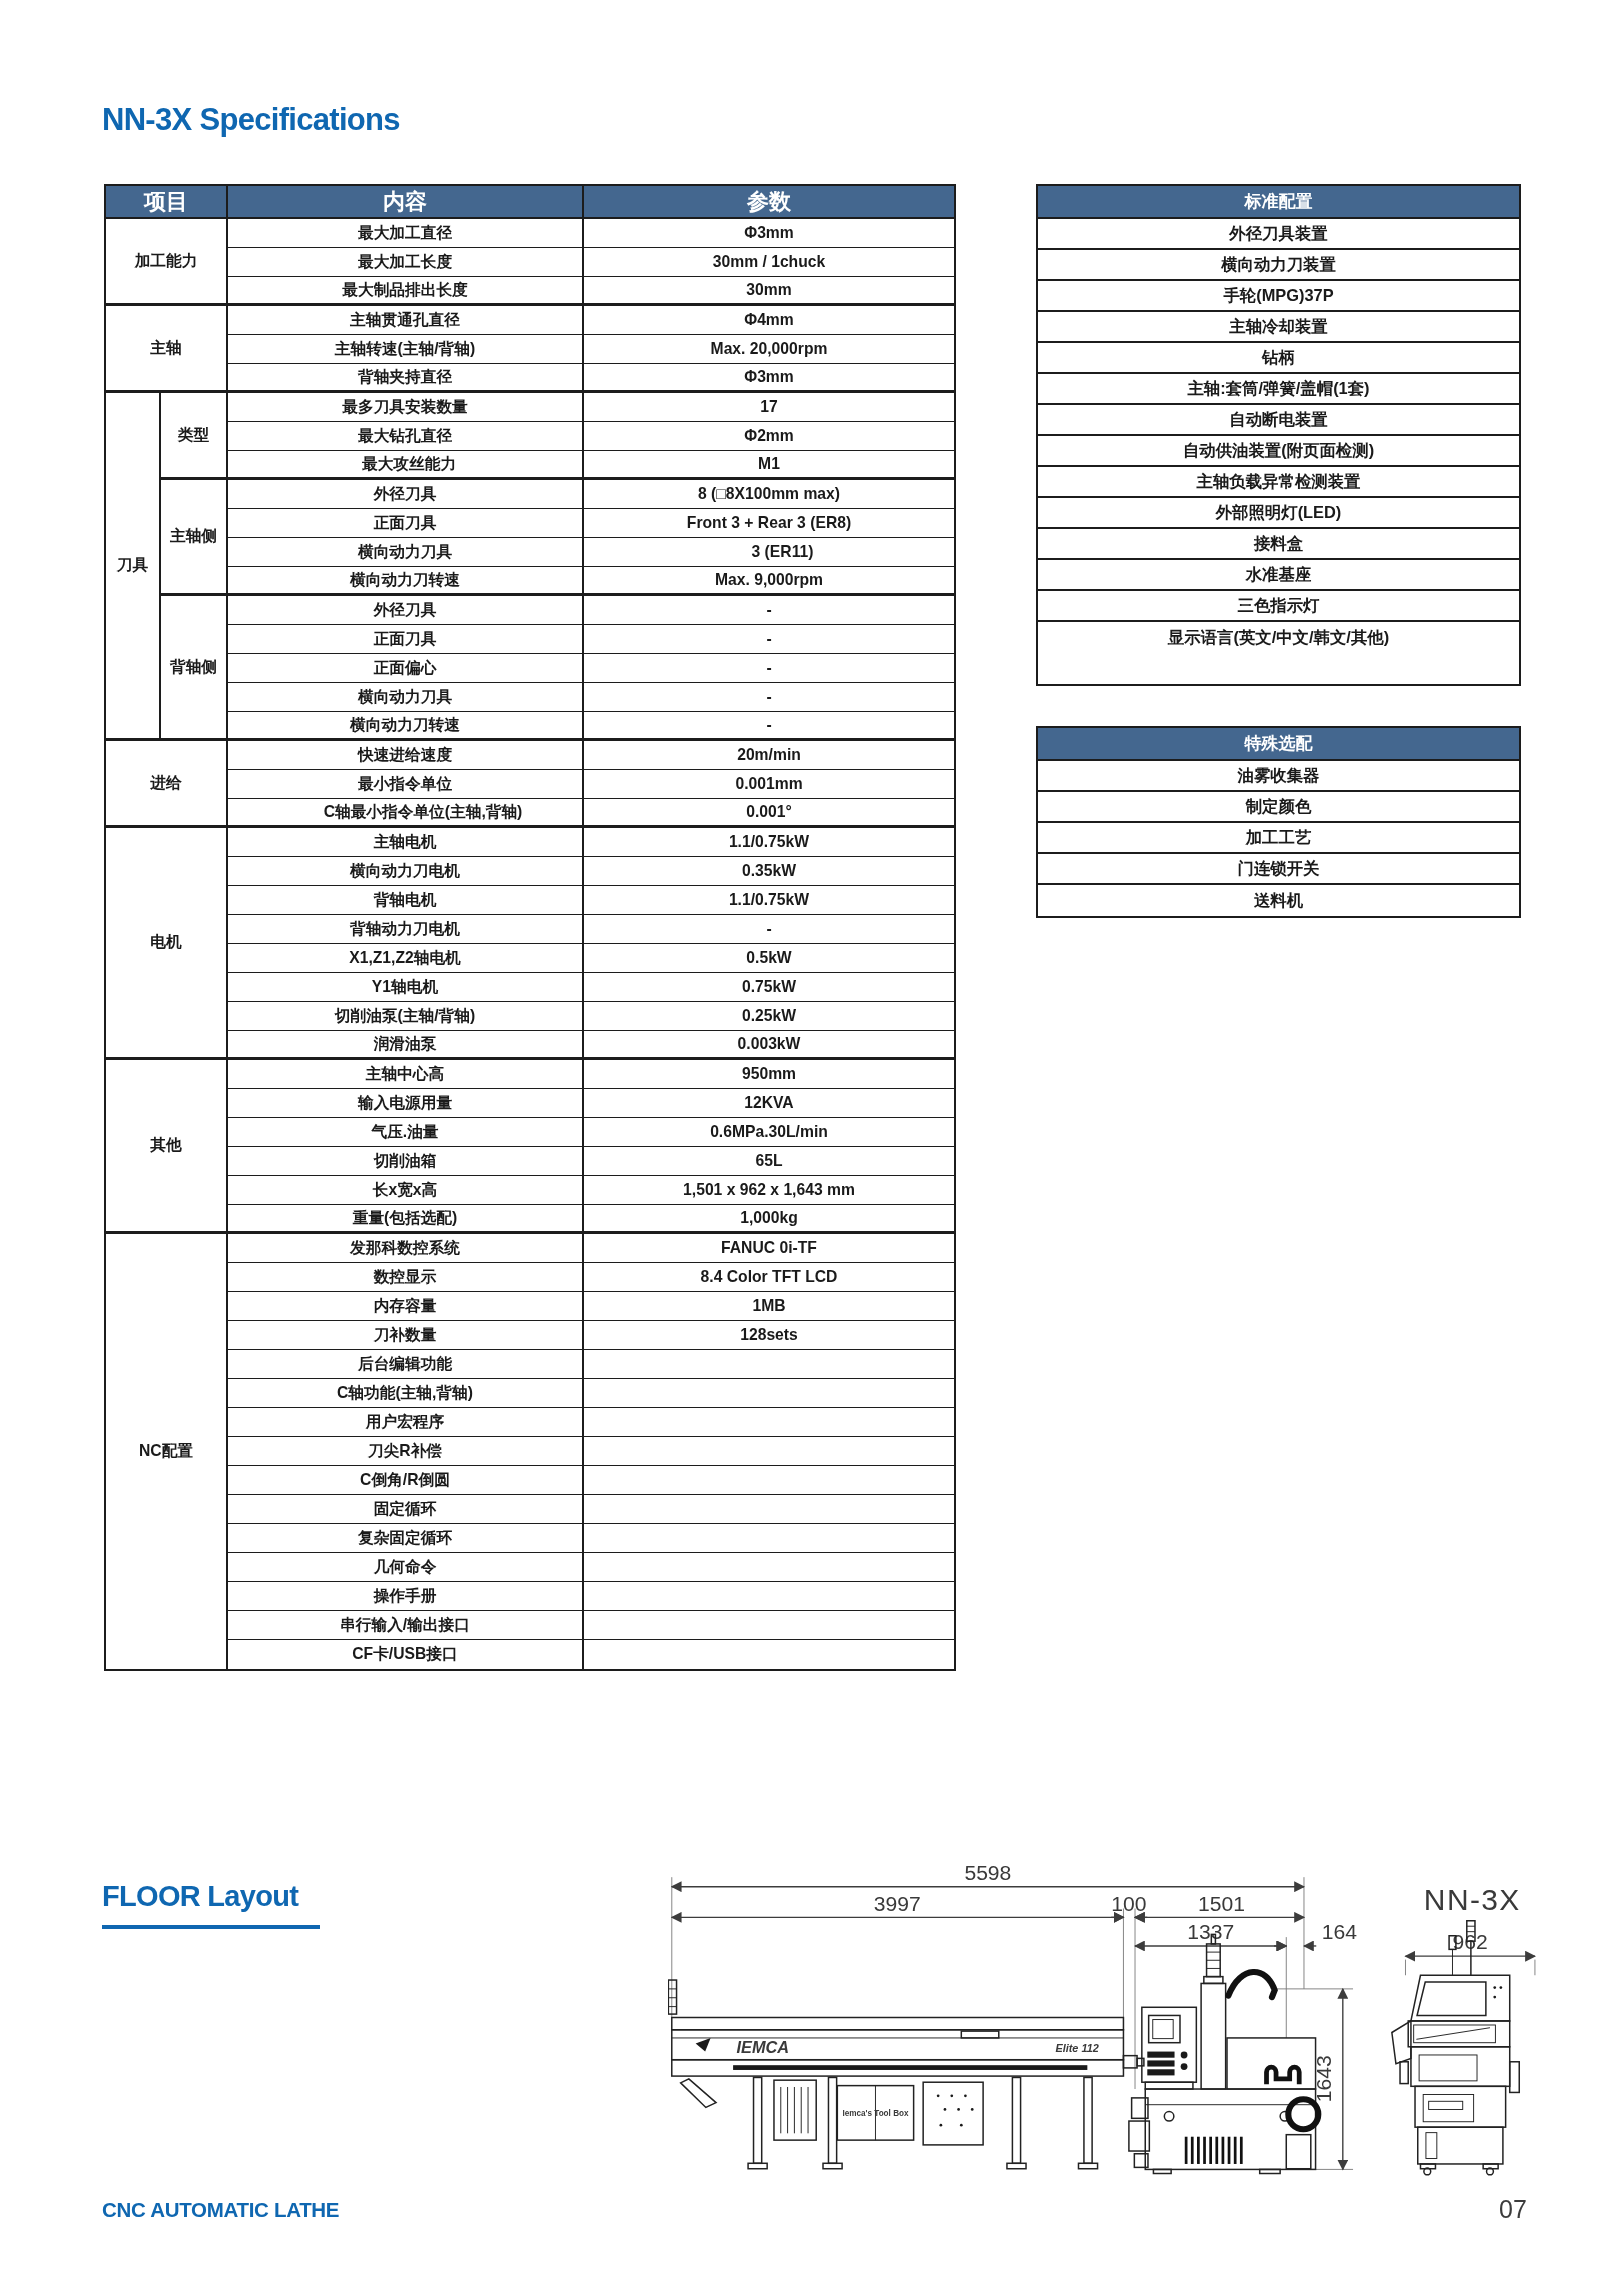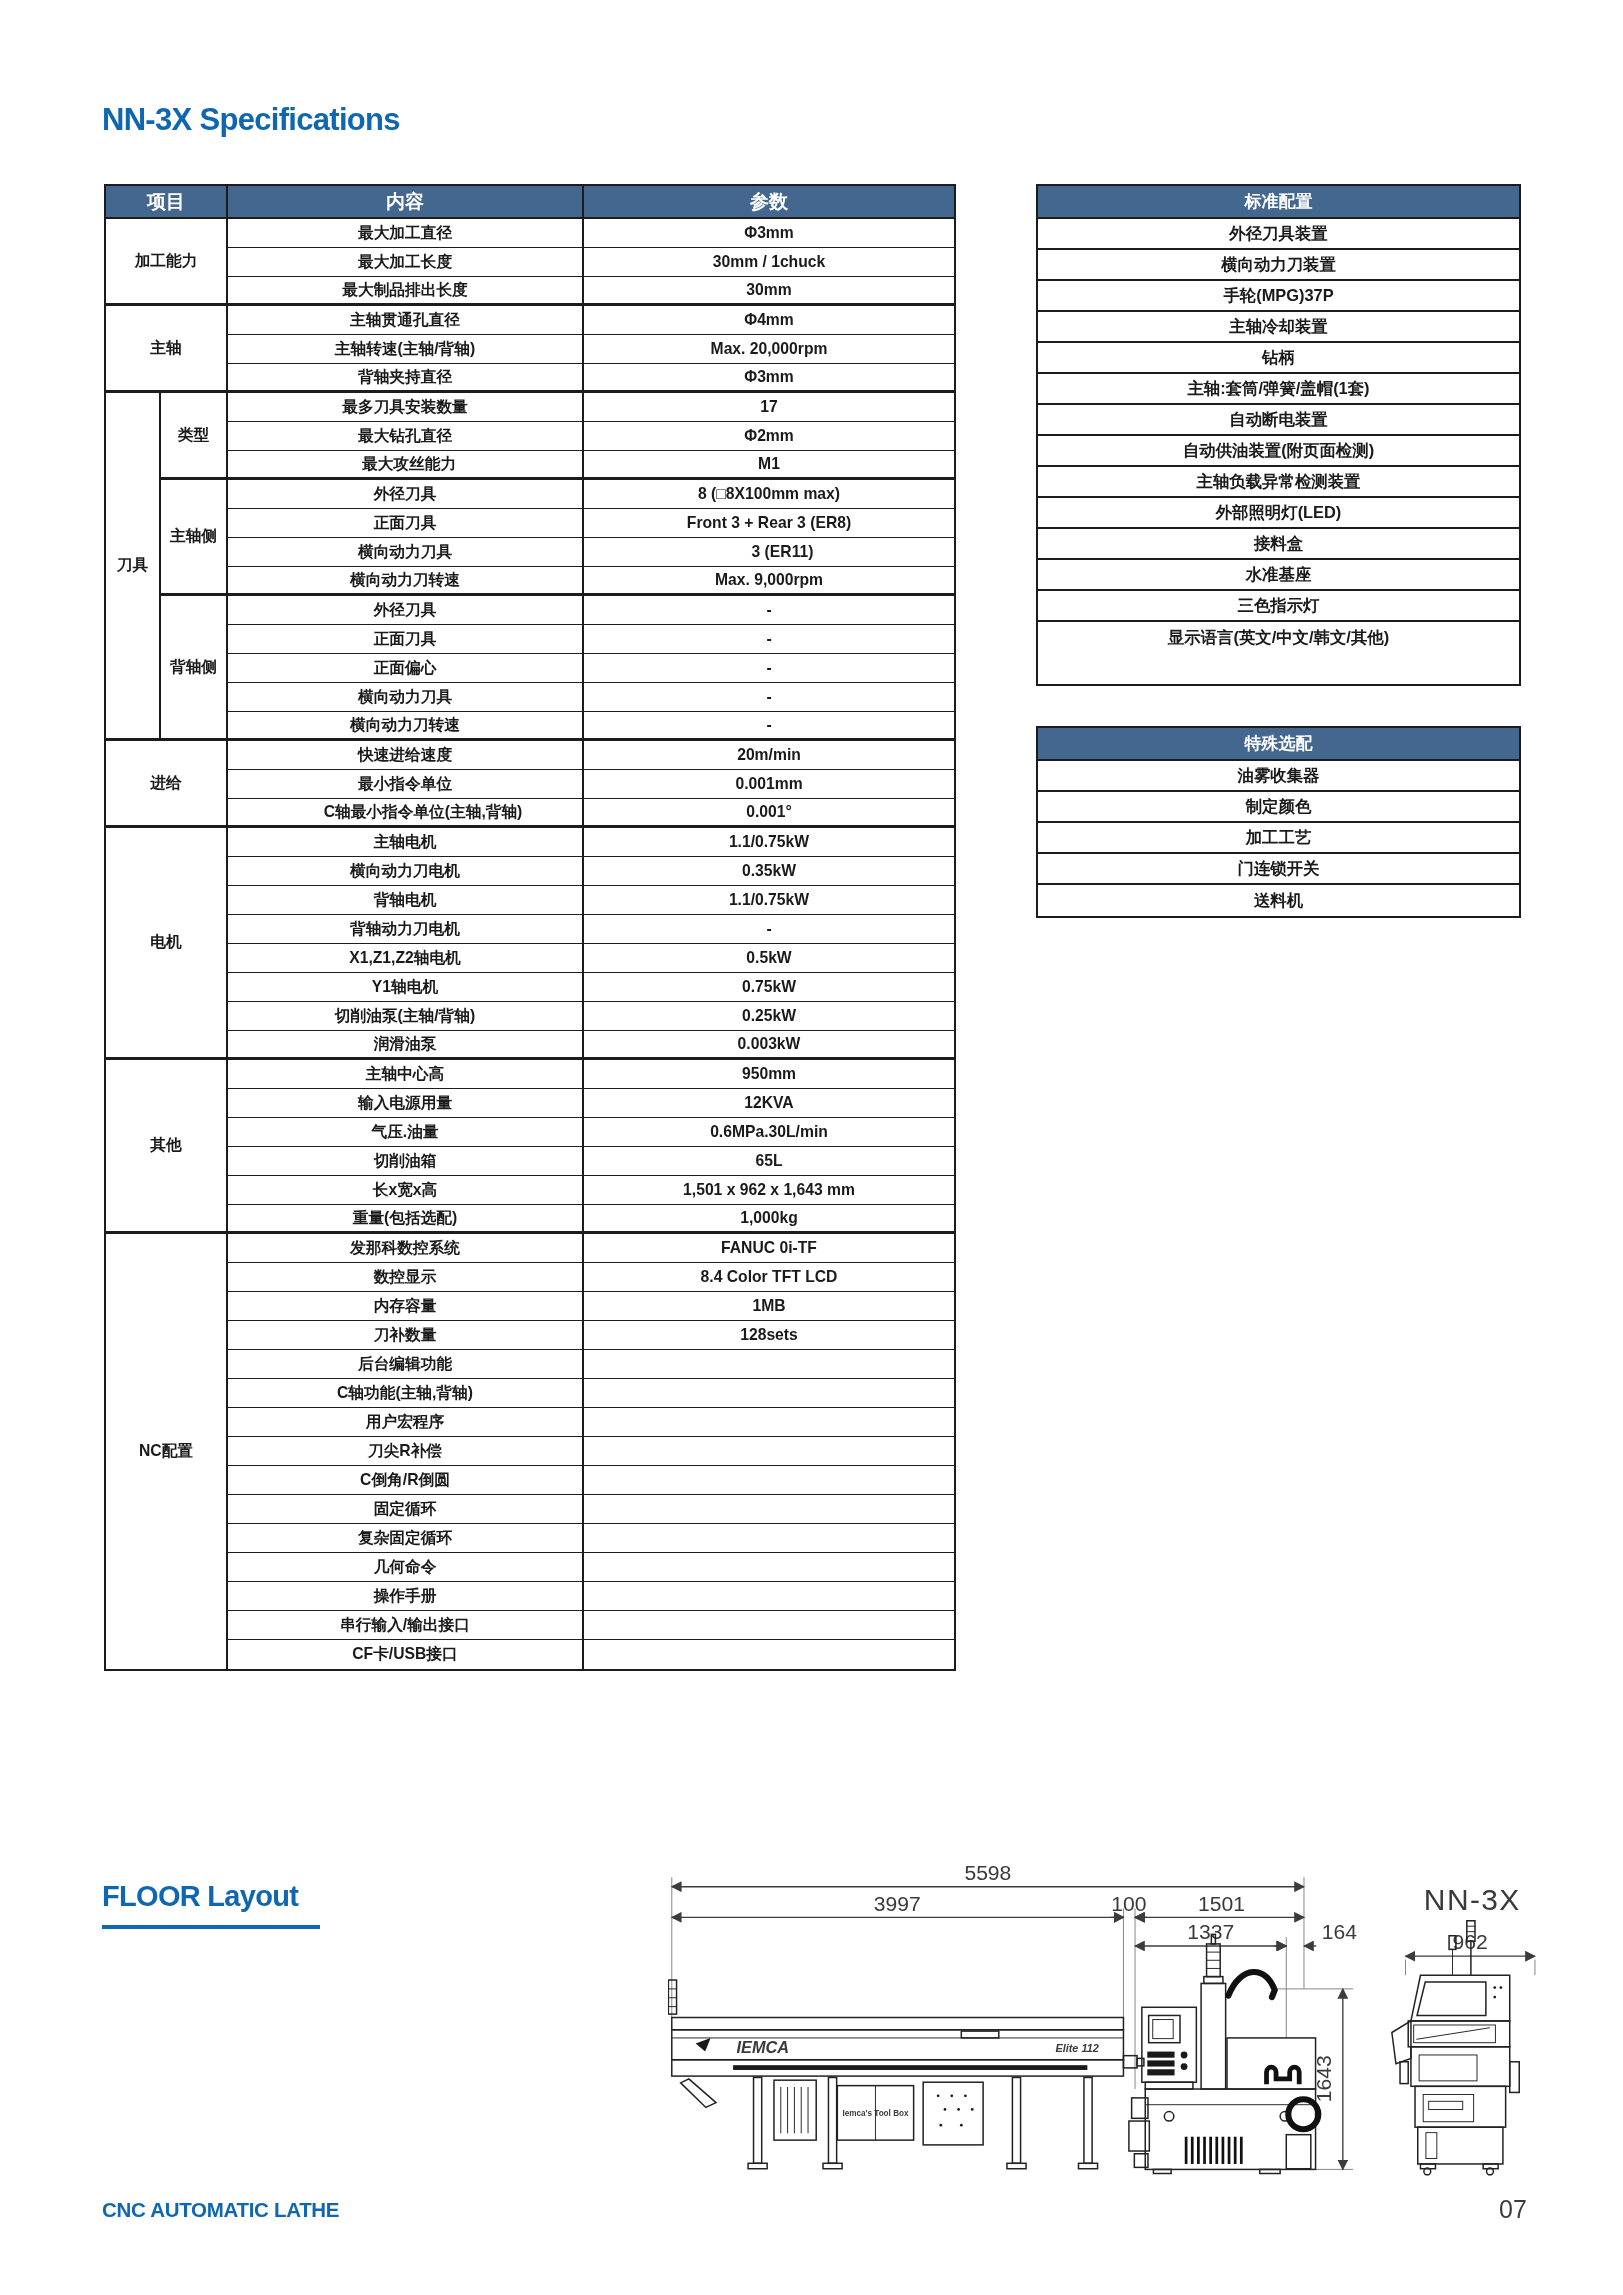--- a/index.html
+++ b/index.html
@@ -27,21 +27,21 @@
     grid-template-columns:55px 67px 356px 1fr;
     grid-template-rows:33px repeat(50,29px);
     border:2.7px solid var(--border);box-sizing:border-box;background:#fff;
   }
   #spec>div{
     display:flex;align-items:center;justify-content:center;text-align:center;
     border-right:2px solid var(--border);border-bottom:1.7px solid var(--border);
     font-weight:700;font-size:15.7px;line-height:1.05;box-sizing:border-box;
     overflow:hidden;white-space:nowrap;
   }
-  #spec .th{background:var(--hdr-bg);color:var(--hdr-fg);font-size:19px;border-bottom-width:2.7px;}
+  #spec .th{background:var(--hdr-bg);color:var(--hdr-fg);font-size:22px;border-bottom-width:2.7px;}
   #spec .lastcol{border-right:none;}
   #spec .gend{border-bottom-width:3.4px;}
   #spec .lastrow{border-bottom:none;}
   
   .cfg{
     left:1036px;width:485px;display:grid;grid-template-columns:1fr;
     border:2.7px solid var(--border);box-sizing:border-box;background:#fff;
   }
   #cfg-std{top:184px;grid-template-rows:33px repeat(15,31px);}
   #cfg-opt{top:726px;grid-template-rows:33px repeat(5,31px);}

